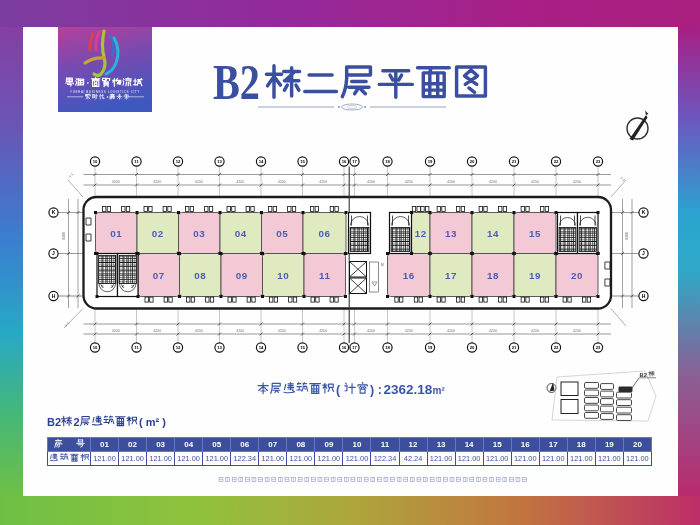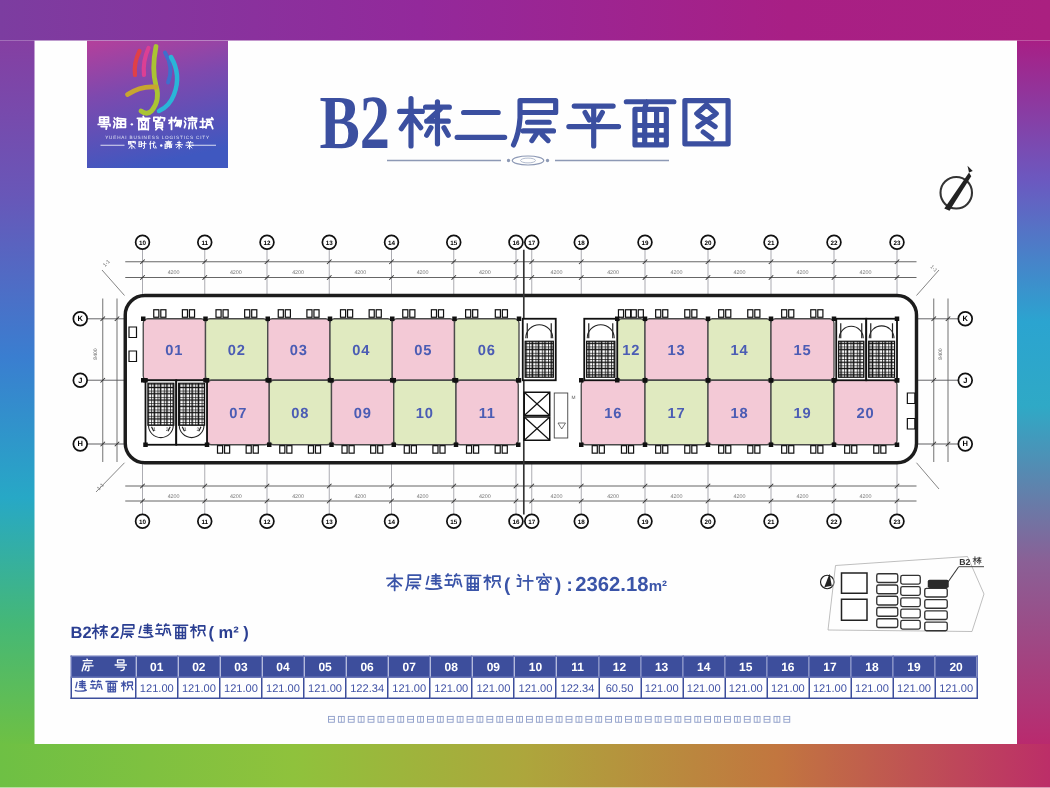--- a/index.html
+++ b/index.html
@@ -530,21 +530,21 @@
           <td>121.00</td>
           <td>121.00</td>
           <td>121.00</td>
           <td>121.00</td>
           <td>122.34</td>
           <td>121.00</td>
           <td>121.00</td>
           <td>121.00</td>
           <td>121.00</td>
           <td>122.34</td>
-          <td>60.50</td>
+          <td>42.24</td>
           <td>121.00</td>
           <td>121.00</td>
           <td>121.00</td>
           <td>121.00</td>
           <td>121.00</td>
           <td>121.00</td>
           <td>121.00</td>
           <td>121.00</td>
         </tr>
 </tbody>

